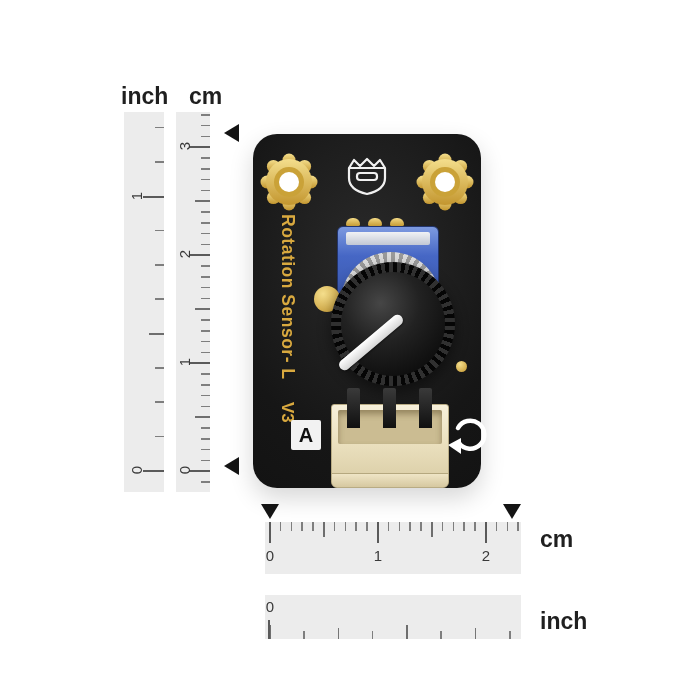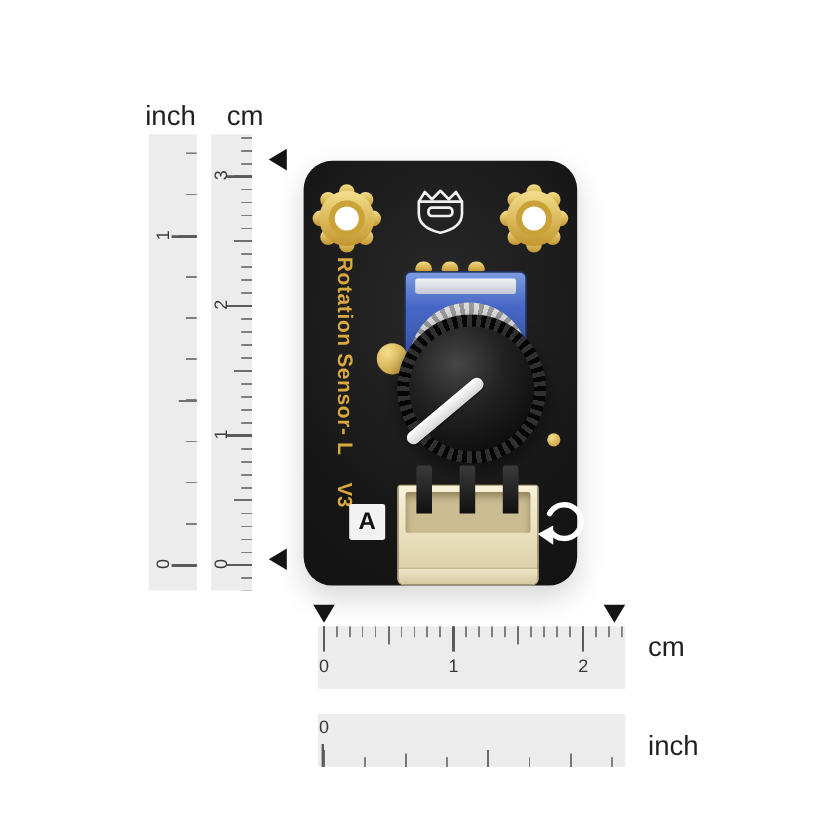--- a/index.html
+++ b/index.html
@@ -2,21 +2,21 @@
 <html><head>
 <meta charset="utf-8">
 <style>
   html,body { margin:0; padding:0; background:#ffffff; }
   .stage {
     position:relative; width:700px; height:700px; overflow:hidden;
     background:#ffffff; font-family:"Liberation Sans", sans-serif;
   }
 
   
-  .rlabel { position:absolute; font-size:23px; font-weight:400; color:#1f1f1f; }
+  .rlabel { position:absolute; font-size:23px; font-weight:700; color:#1f1f1f; }
 
   
   .strip { position:absolute; background:#ececec; }
   .vr-inch { left:124px; top:112px; width:40px; height:380px; }
   .vr-cm   { left:176px; top:112px; width:34px; height:380px; }
   .hr-cm   { left:265px; top:522px; width:256px; height:52px; }
   .hr-inch { left:265px; top:595px; width:256px; height:44px; }
 
   .t { position:absolute; }
   

